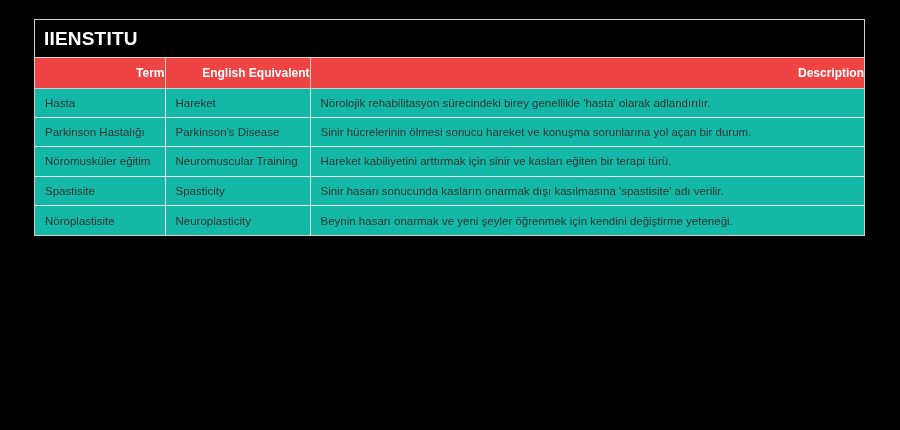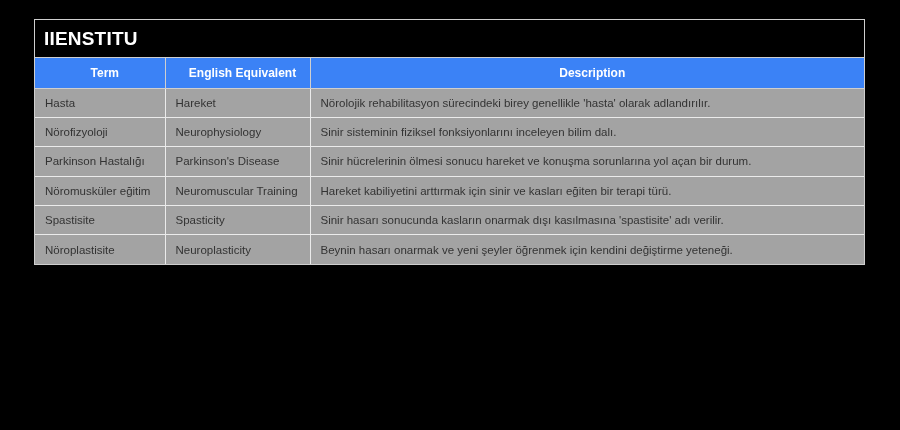--- a/index.html
+++ b/index.html
@@ -37,33 +37,33 @@
     }
     table {
       border-collapse: collapse;
       width: 100%;
       table-layout: fixed;
     }
     col.c1 { width: 130px; }
     col.c2 { width: 145px; }
     col.c3 { width: auto; }
     thead th {
-      background: #3b82f6;
+      background: #ef4444;
       color: #fff;
       font-weight: bold;
       font-size: 12px;
-      text-align: center;
+      text-align: right;
       height: 30px;
       padding: 0 0 0 10px;
       border-right: 1px solid #cfcfcf;
       box-sizing: border-box;
     }
     thead th:last-child { border-right: none; }
     tbody td {
-      background: #a3a3a3;
+      background: #14b8a6;
       color: #333;
       font-size: 11.5px;
       height: 29.4px;
       padding: 0 0 0 10px;
       border-top: 1px solid #ebebeb;
       border-right: 1px solid #ebebeb;
       box-sizing: border-box;
       white-space: nowrap;
       overflow: hidden;
     }
@@ -88,25 +88,20 @@
         <th>Description</th>
       </tr>
     </thead>
     <tbody>
       <tr>
         <td>Hasta</td>
         <td>Hareket</td>
         <td>Nörolojik rehabilitasyon sürecindeki birey genellikle 'hasta' olarak adlandırılır.</td>
       </tr>
       <tr>
-        <td>Nörofizyoloji</td>
-        <td>Neurophysiology</td>
-        <td>Sinir sisteminin fiziksel fonksiyonlarını inceleyen bilim dalı.</td>
-      </tr>
-      <tr>
         <td>Parkinson Hastalığı</td>
         <td>Parkinson's Disease</td>
         <td>Sinir hücrelerinin ölmesi sonucu hareket ve konuşma sorunlarına yol açan bir durum.</td>
       </tr>
       <tr>
         <td>Nöromusküler eğitim</td>
         <td>Neuromuscular Training</td>
         <td>Hareket kabiliyetini arttırmak için sinir ve kasları eğiten bir terapi türü.</td>
       </tr>
       <tr>

